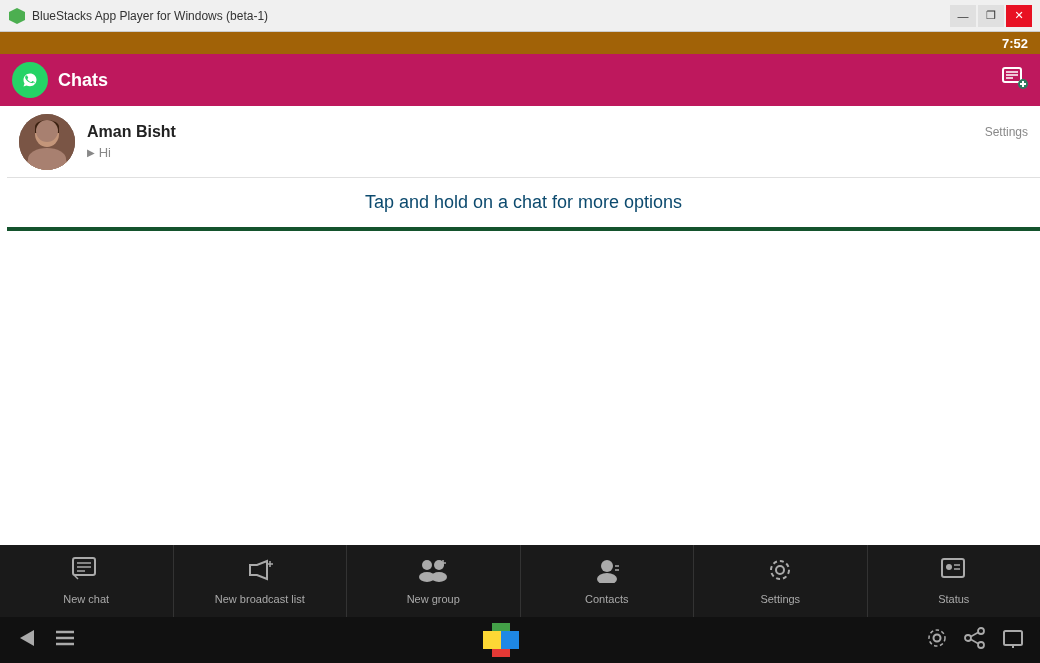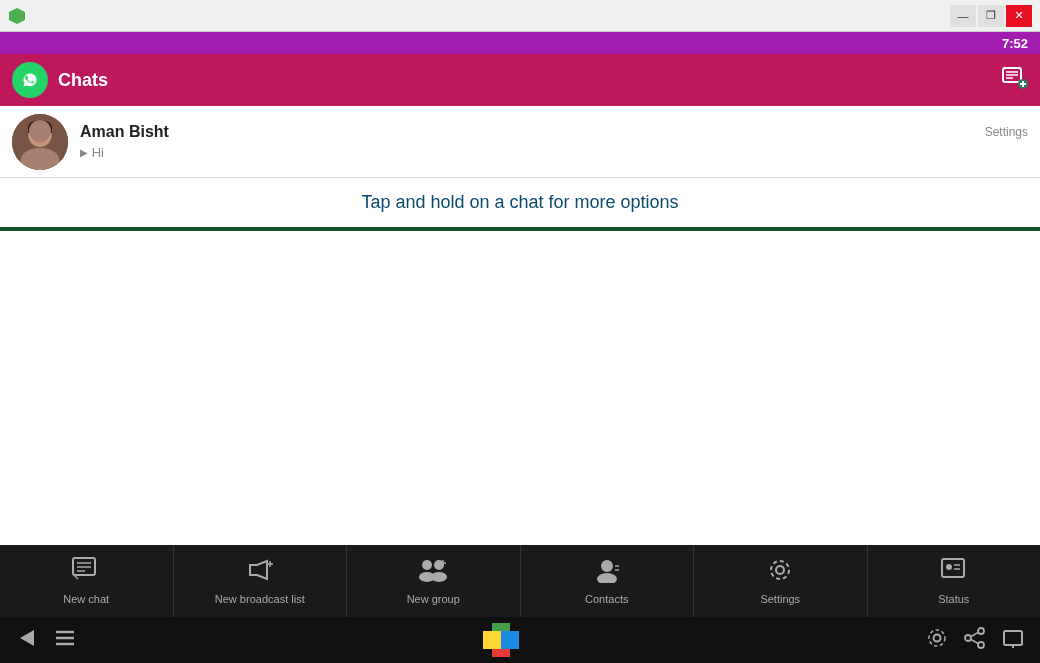--- a/index.html
+++ b/index.html
@@ -53,21 +53,21 @@
       height: calc(663px - 32px);
       display: flex;
       flex-direction: column;
       background: #000;
     }
 
     
     .status-bar {
       width: 100%;
       height: 22px;
-      background: #a21caf;
+      background: #a16207;
       display: flex;
       align-items: center;
       justify-content: flex-end;
       padding-right: 12px;
     }
     .status-time {
       color: white;
       font-size: 13px;
       font-weight: bold;
     }
@@ -119,20 +119,21 @@
       color: white;
       font-size: 20px;
       cursor: pointer;
       position: relative;
     }
 
     
     .chat-list {
       flex: 1;
       background: white;
+      margin-left: 7px;
     }
     .chat-item {
       display: flex;
       align-items: center;
       padding: 8px 12px;
       border-bottom: 1px solid #e0e0e0;
       cursor: pointer;
       height: 72px;
     }
     .chat-avatar {
@@ -277,20 +278,21 @@
     }
   </style>
 </head>
 <body>
 
 <div class="title-bar">
   <div class="title-bar-left">
     <svg class="bluestacks-icon" viewBox="0 0 18 18">
       <polygon points="9,1 17,5 17,13 9,17 1,13 1,5" fill="#4caf50"></polygon>
     </svg>
+    <span class="title-bar-title">BlueStacks App Player for Windows (beta-1)</span>
   </div>
   <div class="title-bar-controls">
     <button class="title-btn title-btn-min">—</button>
     <button class="title-btn title-btn-max">❐</button>
     <button class="title-btn title-btn-close">✕</button>
   </div>
 </div>
 
 <div class="app-container">
 

